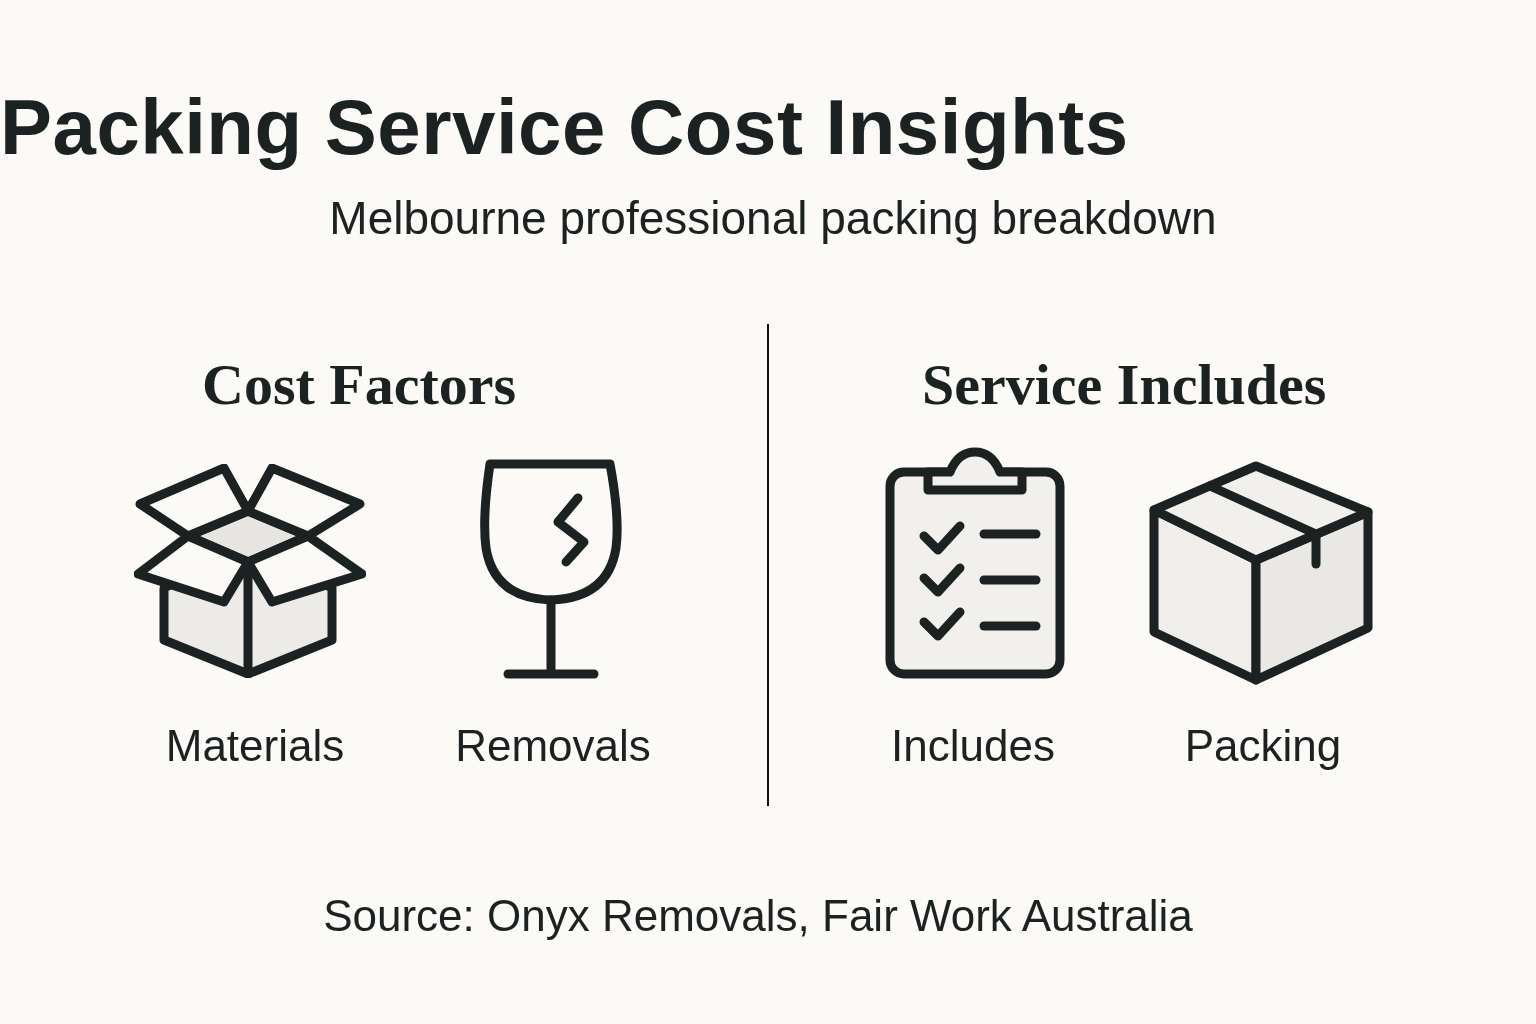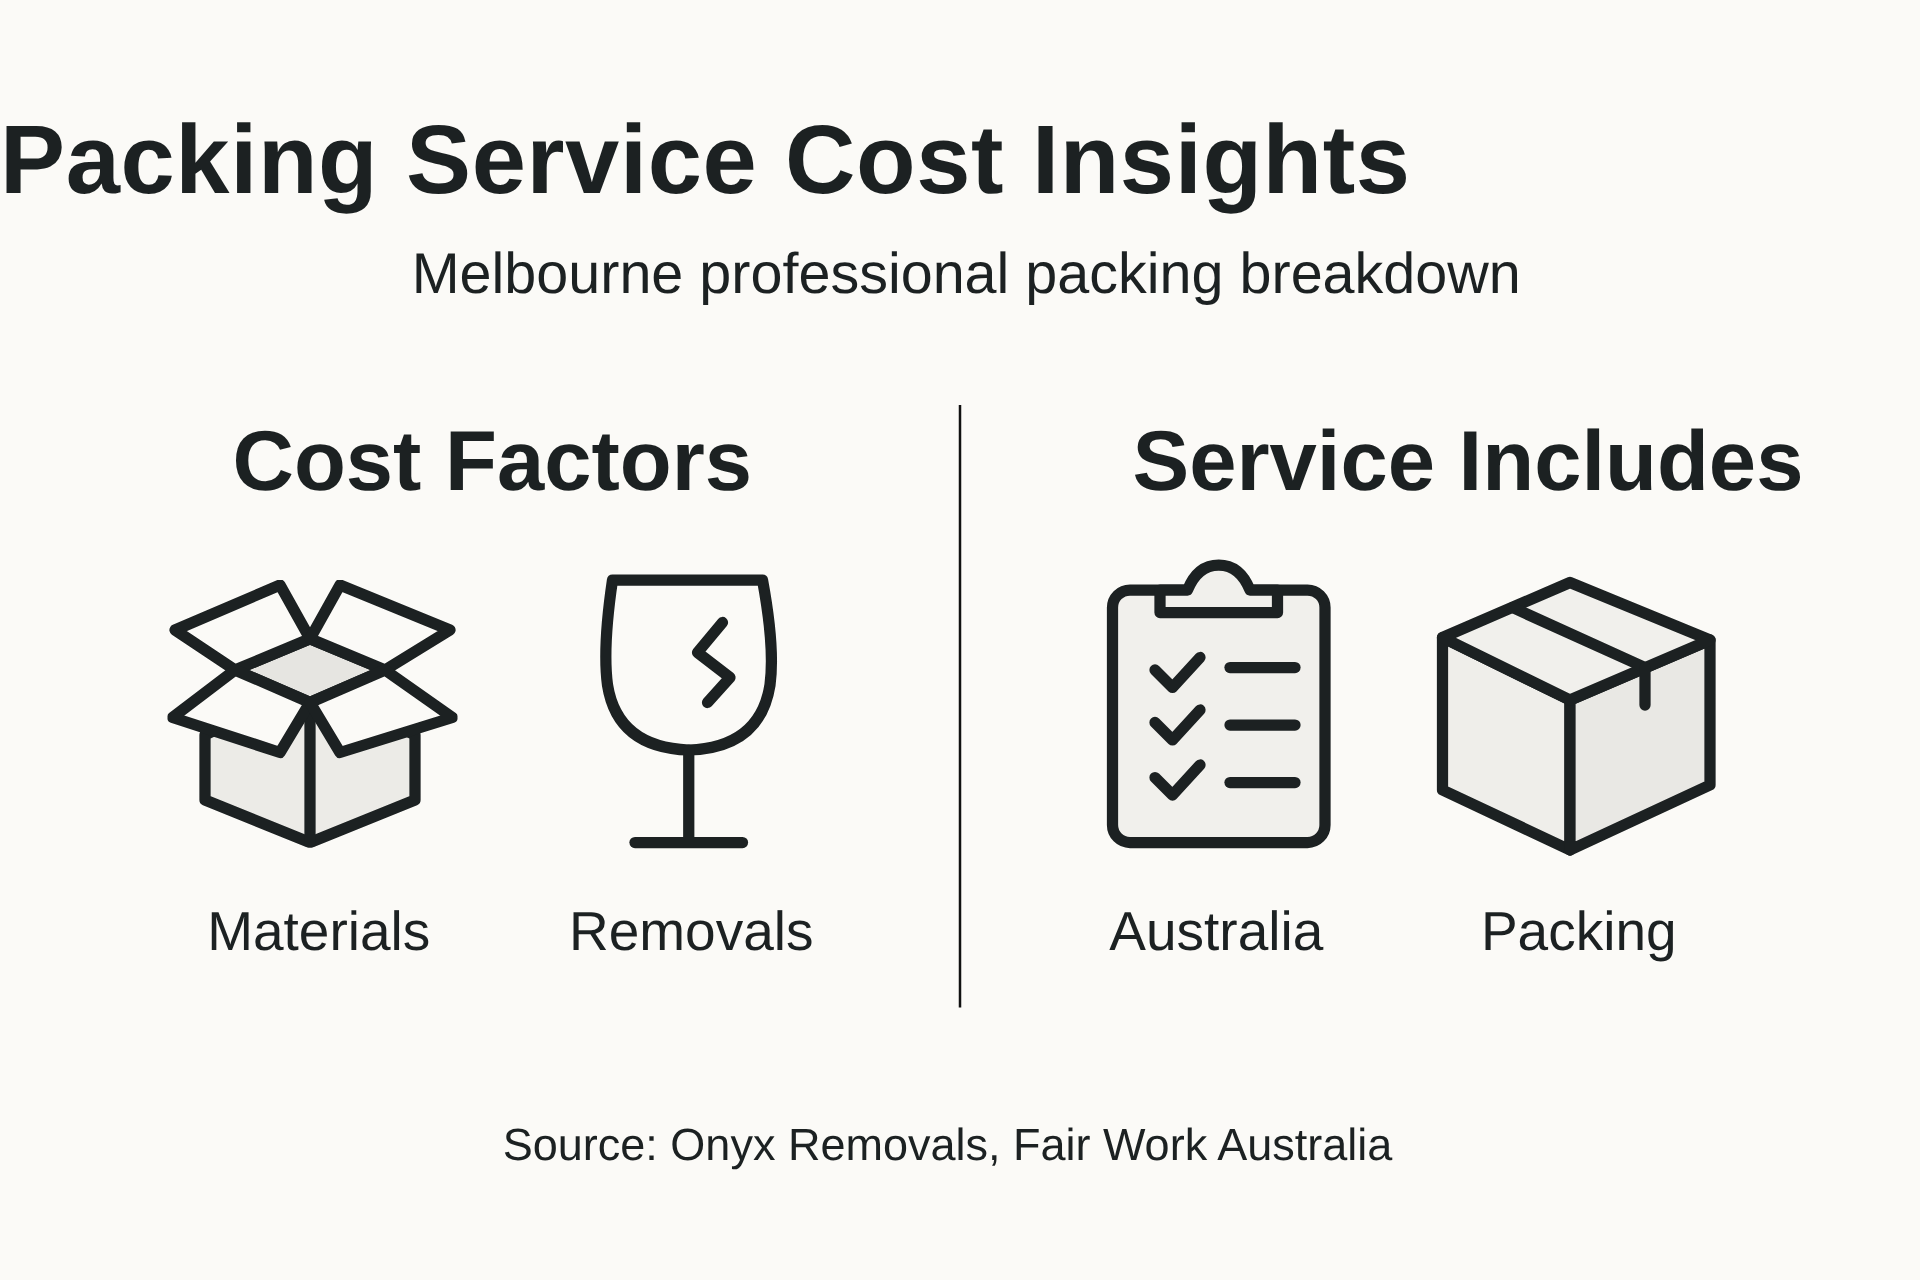--- a/index.html
+++ b/index.html
@@ -34,25 +34,26 @@
       top: 190px;
       text-align: center;
       font-size: 46px;
       font-weight: normal;
       line-height: 56px;
       margin: 0;
     }
     .section-heading {
       position: absolute;
       top: 332px;
-      font-size: 68px;
+      font-size: 58px;
       font-weight: bold;
       line-height: 74px;
-      margin: 0;
+      margin: 16px;
       white-space: nowrap;
+      font-family: Liberation Serif, serif;
     }
     .heading-left { left: 186px; }
     .heading-right { left: 906px; }
     .divider {
       position: absolute;
       left: 767px;
       top: 324px;
       width: 2px;
       height: 482px;
       background: #111;
@@ -72,21 +73,21 @@
       line-height: 64px;
       white-space: nowrap;
       text-align: center;
     }
     .source {
       position: absolute;
       left: 0;
       width: 1516px;
       top: 894px;
       text-align: center;
-      font-size: 36px;
+      font-size: 44px;
       line-height: 44px;
     }
   </style>
 </head>
 <body>
 
 <h1 class="title">Packing Service Cost Insights</h1>
 <h2 class="subtitle">Melbourne professional packing breakdown</h2>
 
 <section>
@@ -141,21 +142,21 @@
 
       <polyline points="40,90 54,104 76,80"></polyline>
       <polyline points="40,132 54,146 76,122"></polyline>
       <polyline points="40,176 54,190 76,166"></polyline>
 
       <line x1="100" y1="88" x2="152" y2="88"></line>
       <line x1="100" y1="134" x2="152" y2="134"></line>
       <line x1="100" y1="180" x2="152" y2="180"></line>
     </svg>
   </div>
-  <div class="label" style="left:858px; width:230px;">Australia</div>
+  <div class="label" style="left:858px; width:230px;">Includes</div>
 
   <div class="icon" style="left:1146px; top:460px; width:228px; height:226px;">
     <svg viewBox="0 0 228 226" fill="none" stroke="#1c2122" stroke-width="9" stroke-linejoin="round" stroke-linecap="round">
 
       <polygon points="8,50 110,100 110,220 8,172" fill="#efeeea"></polygon>
 
       <polygon points="110,100 222,52 222,168 110,220" fill="#e9e8e4"></polygon>
 
       <polygon points="8,50 110,6 222,52 110,100" fill="#f1f0ec"></polygon>
 

